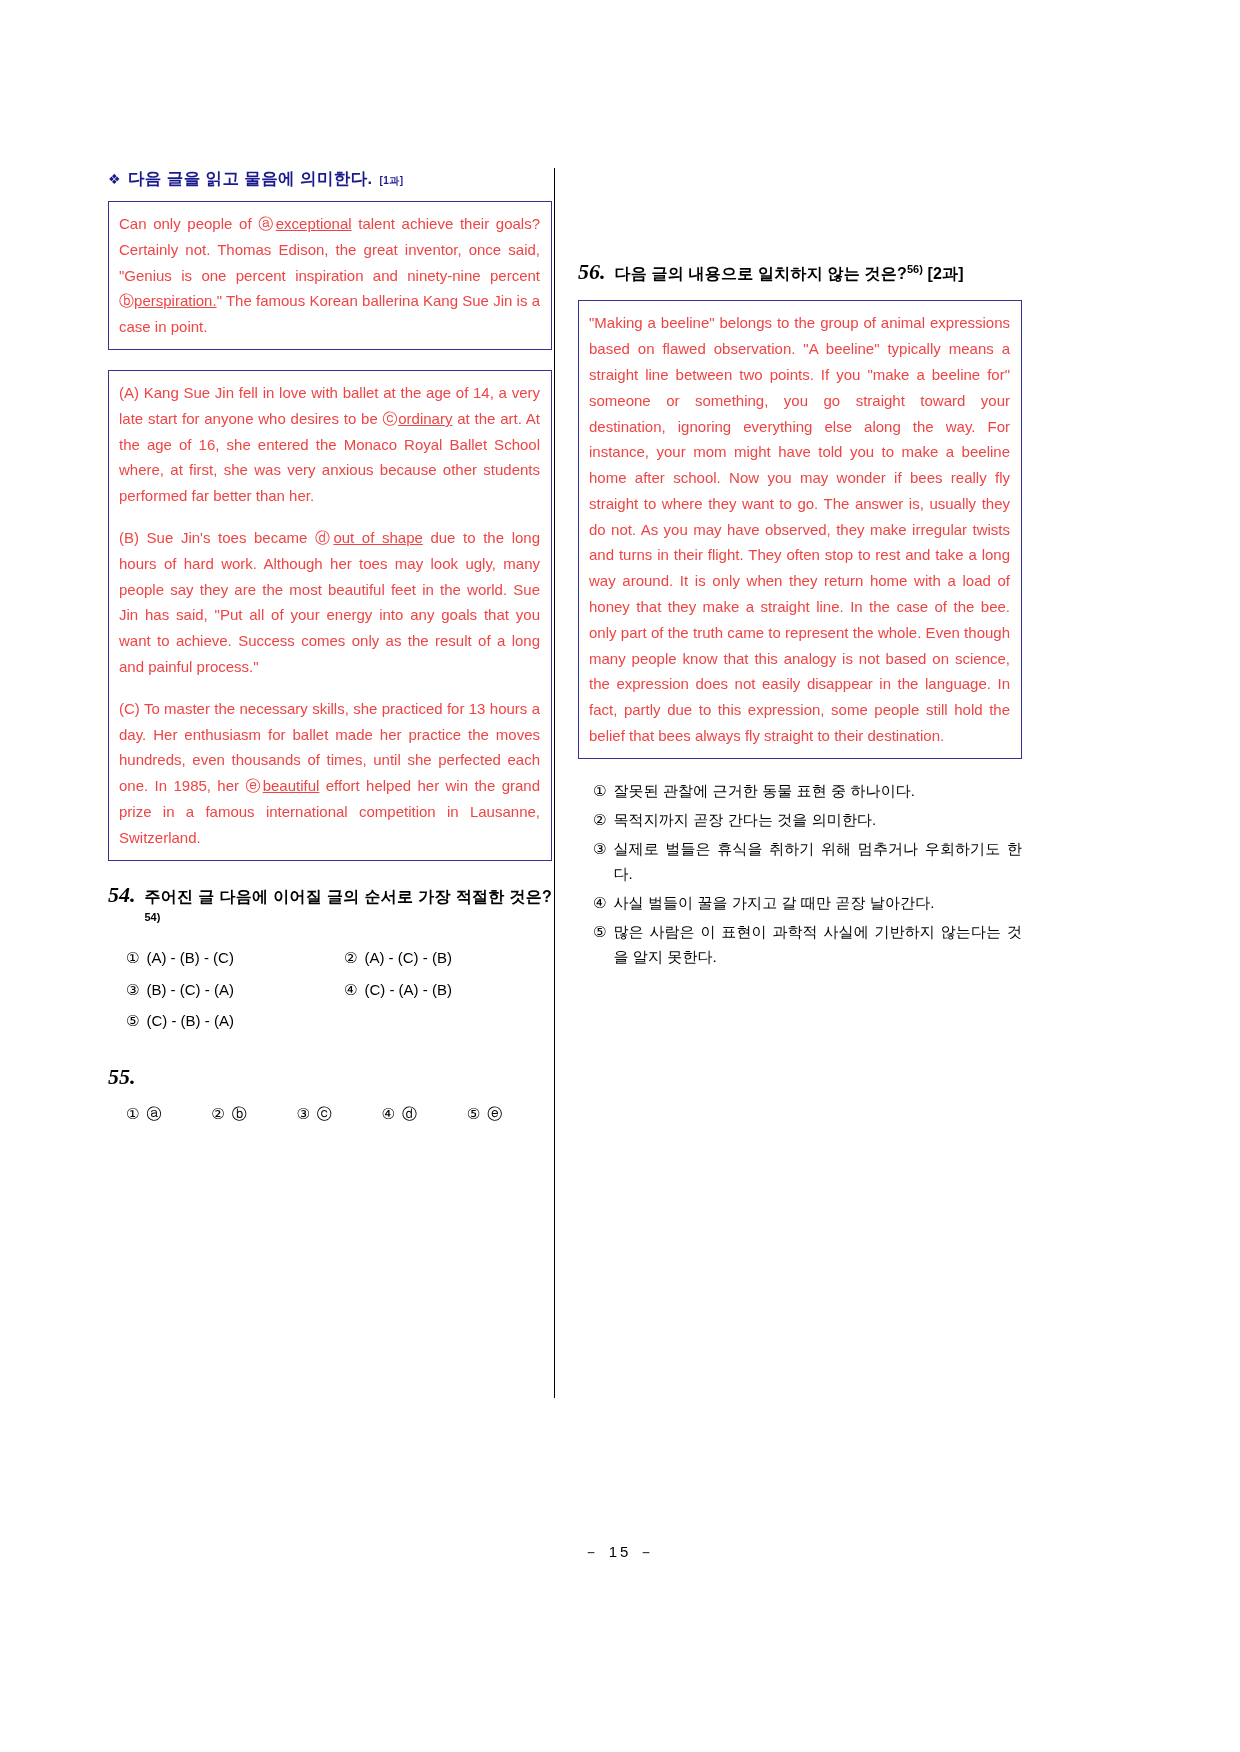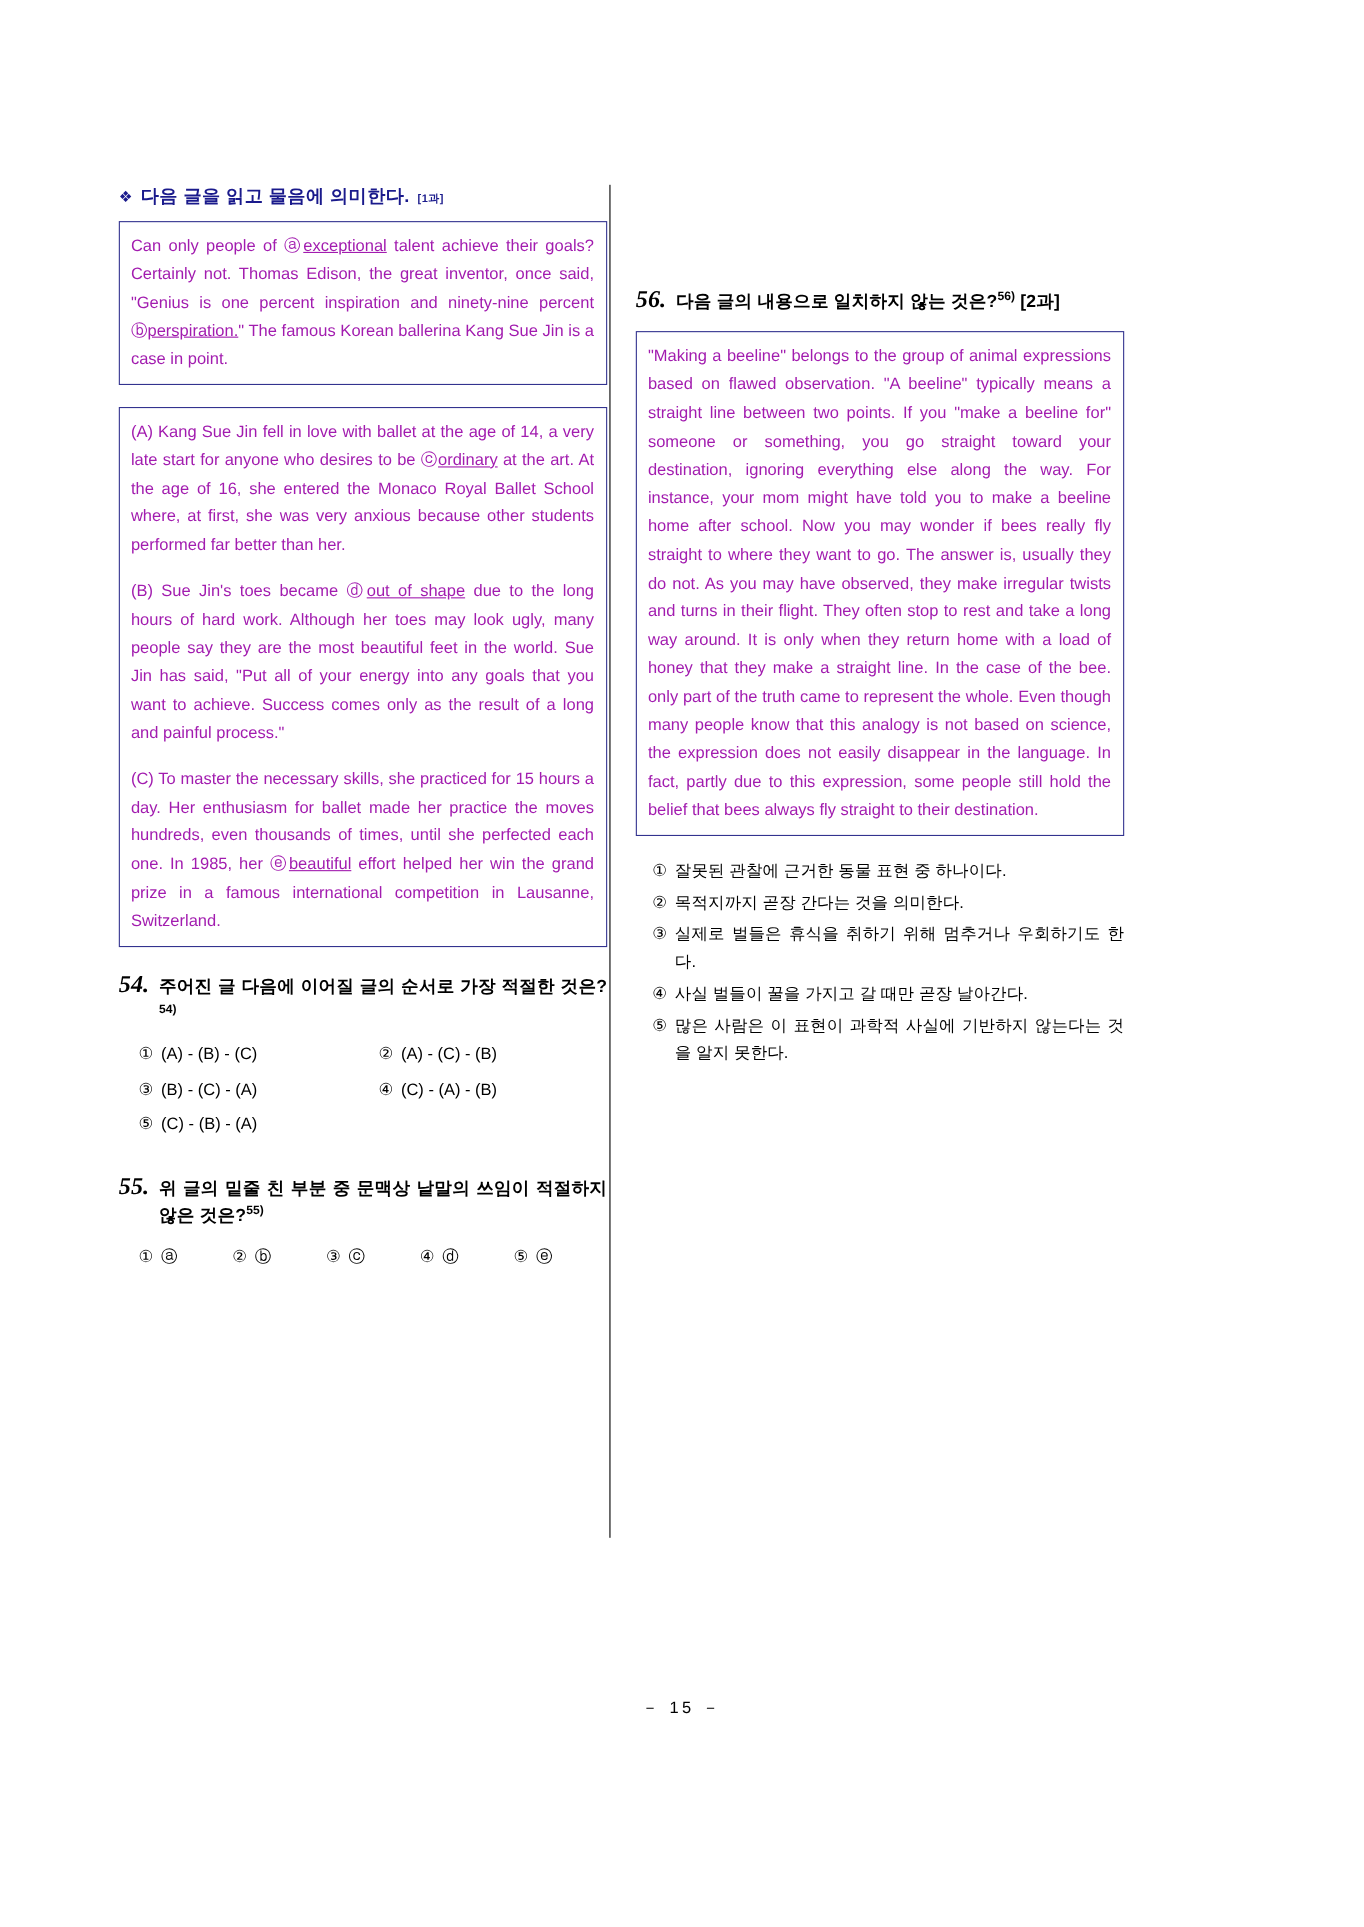--- a/index.html
+++ b/index.html
@@ -62,21 +62,21 @@
   
   .passage {
     border: 1px solid #33338f;
     padding: 9px 11px 9px 10px;
     margin-bottom: 20px;
     font-size: 15px;
     line-height: 1.72;
     text-align: justify;
     text-justify: inter-word;
     box-sizing: border-box;
-    color: #a21caf;
+    color: #ef4444;
   }
   .passage p { margin: 0; }
   .passage p + p { margin-top: 16px; }
   .u { text-decoration: underline; }
 
   
   .question {
     margin-bottom: 14px;
   }
   .q-head {
@@ -179,21 +179,21 @@
         <span class="dir-tag">[1과]</span>
       </div>
 
       <div class="passage">
         <p><span>Can only people of ⓐ</span><span class="u">exceptional</span><span> talent achieve their goals? Certainly not. Thomas Edison, the great inventor, once said, "Genius is one percent inspiration and ninety-nine percent ⓑ</span><span class="u">perspiration.</span><span>" The famous Korean ballerina Kang Sue Jin is a case in point.</span></p>
       </div>
 
       <div class="passage">
         <p><span>(A) Kang Sue Jin fell in love with ballet at the age of 14, a very late start for anyone who desires to be ⓒ</span><span class="u">ordinary</span><span> at the art. At the age of 16, she entered the Monaco Royal Ballet School where, at first, she was very anxious because other students performed far better than her.</span></p>
         <p><span>(B) Sue Jin's toes became ⓓ</span><span class="u">out of shape</span><span> due to the long hours of hard work. Although her toes may look ugly, many people say they are the most beautiful feet in the world. Sue Jin has said, "Put all of your energy into any goals that you want to achieve. Success comes only as the result of a long and painful process."</span></p>
-        <p><span>(C) To master the necessary skills, she practiced for 15 hours a day. Her enthusiasm for ballet made her practice the moves hundreds, even thousands of times, until she perfected each one. In 1985, her ⓔ</span><span class="u">beautiful</span><span> effort helped her win the grand prize in a famous international competition in Lausanne, Switzerland.</span></p>
+        <p><span>(C) To master the necessary skills, she practiced for 13 hours a day. Her enthusiasm for ballet made her practice the moves hundreds, even thousands of times, until she perfected each one. In 1985, her ⓔ</span><span class="u">beautiful</span><span> effort helped her win the grand prize in a famous international competition in Lausanne, Switzerland.</span></p>
       </div>
 
       <div class="question">
         <div class="q-head">
           <span class="q-num">54.</span>
           <span class="q-text"><span>주어진 글 다음에 이어질 글의 순서로 가장 적절한 것은?</span><span class="sup">54)</span></span>
         </div>
         <div class="choices-grid">
           <div class="choice">
             <span class="marker">①</span>
@@ -214,21 +214,20 @@
           <div class="choice">
             <span class="marker">⑤</span>
             <span class="ctext">(C) - (B) - (A)</span>
           </div>
         </div>
       </div>
 
       <div class="question" style="margin-top:30px;">
         <div class="q-head">
           <span class="q-num">55.</span>
-          <span class="q-text"><span>위 글의 밑줄 친 부분 중 문맥상 낱말의 쓰임이 적절하지 않은 것은?</span><span class="sup">55)</span></span>
         </div>
         <div class="choices-row">
           <div class="choice">
             <span class="marker">①</span>
             <span class="ctext">ⓐ</span>
           </div>
           <div class="choice">
             <span class="marker">②</span>
             <span class="ctext">ⓑ</span>
           </div>

